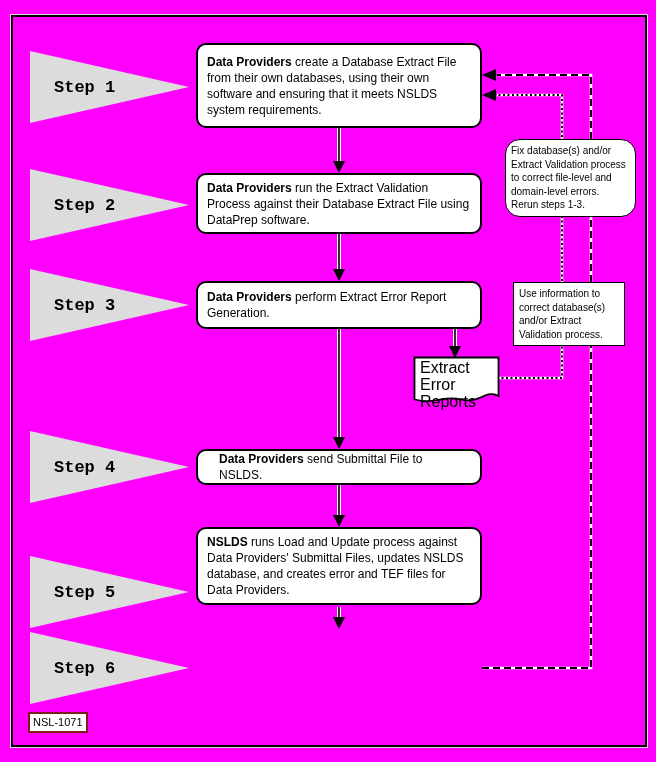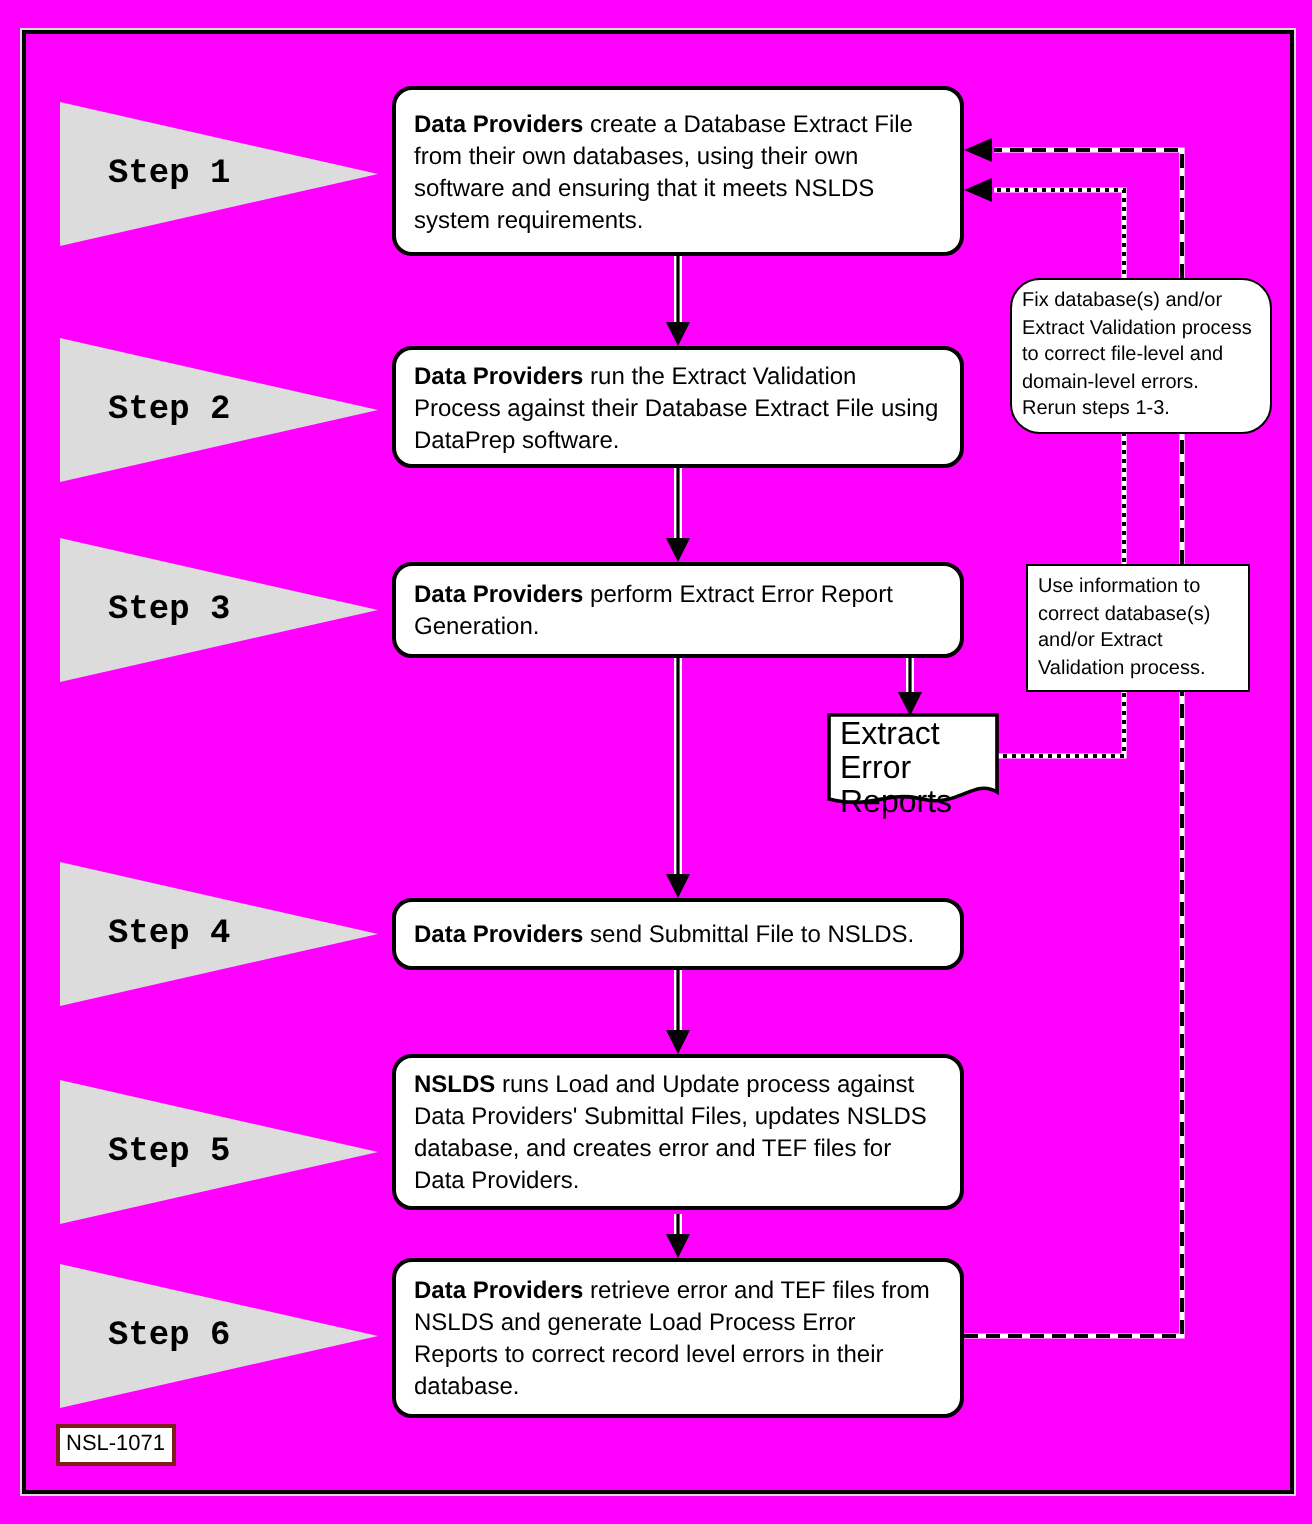--- a/index.html
+++ b/index.html
@@ -104,21 +104,21 @@
         <polygon points="0,0 159,36 0,72" fill="#DCDCDC"></polygon>
       </svg>
     <span class="step-label">Step 3</span>
   </div>
   <div class="step" style="top:431px">
     <svg width="162" height="72">
         <polygon points="0,0 159,36 0,72" fill="#DCDCDC"></polygon>
       </svg>
     <span class="step-label">Step 4</span>
   </div>
-  <div class="step" style="top:540px">
+  <div class="step" style="top:556px">
     <svg width="162" height="72">
         <polygon points="0,0 159,36 0,72" fill="#DCDCDC"></polygon>
       </svg>
     <span class="step-label">Step 5</span>
   </div>
   <div class="step" style="top:632px">
     <svg width="162" height="72">
         <polygon points="0,0 159,36 0,72" fill="#DCDCDC"></polygon>
       </svg>
     <span class="step-label">Step 6</span>
@@ -127,27 +127,24 @@
   <div class="pbox" style="top:43px;height:85px">
     <p style="margin:0"><span class="lead">Data Providers</span><span> create a Database Extract File from their own databases, using their own software and ensuring that it meets NSLDS system requirements.</span></p>
   </div>
   <div class="pbox" style="top:173px;height:61px">
     <p style="margin:0"><span class="lead">Data Providers</span><span> run the Extract Validation Process against their Database Extract File using DataPrep software.</span></p>
   </div>
   <div class="pbox" style="top:281px;height:48px">
     <p style="margin:0"><span class="lead">Data Providers</span><span> perform Extract Error Report Generation.</span></p>
   </div>
   <div class="pbox" style="top:449px;height:36px">
-    <p style="margin:0"><span class="lead">Data Providers</span><span> send Submittal File to NSLDS.</span></p>
+    <p style="margin:12px"><span class="lead">Data Providers</span><span> send Submittal File to NSLDS.</span></p>
   </div>
   <div class="pbox" style="top:527px;height:78px">
     <p style="margin:0"><span class="lead">NSLDS</span><span> runs Load and Update process against Data Providers' Submittal Files, updates NSLDS database, and creates error and TEF files for Data Providers.</span></p>
-  </div>
-  <div class="pbox" style="top:629px;height:80px">
-    <p style="margin:0"><span class="lead">Data Providers</span><span> retrieve error and TEF files from NSLDS and generate Load Process Error Reports to correct record level errors in their database.</span></p>
   </div>
 
   <div class="docshape">
     <svg width="88" height="50" viewBox="0 0 88 50">
       <path d="M1.5,1.5 L85.5,1.5 L85.5,40 C74,33 66,48 48,43.5 C30,39 23,49 1.5,43.5 Z" fill="#ffffff" stroke="#000000" stroke-width="1.8"></path>
     </svg>
     <div class="doclabel">Extract Error Reports</div>
   </div>
 
   <div class="note note1">Fix database(s) and/or

